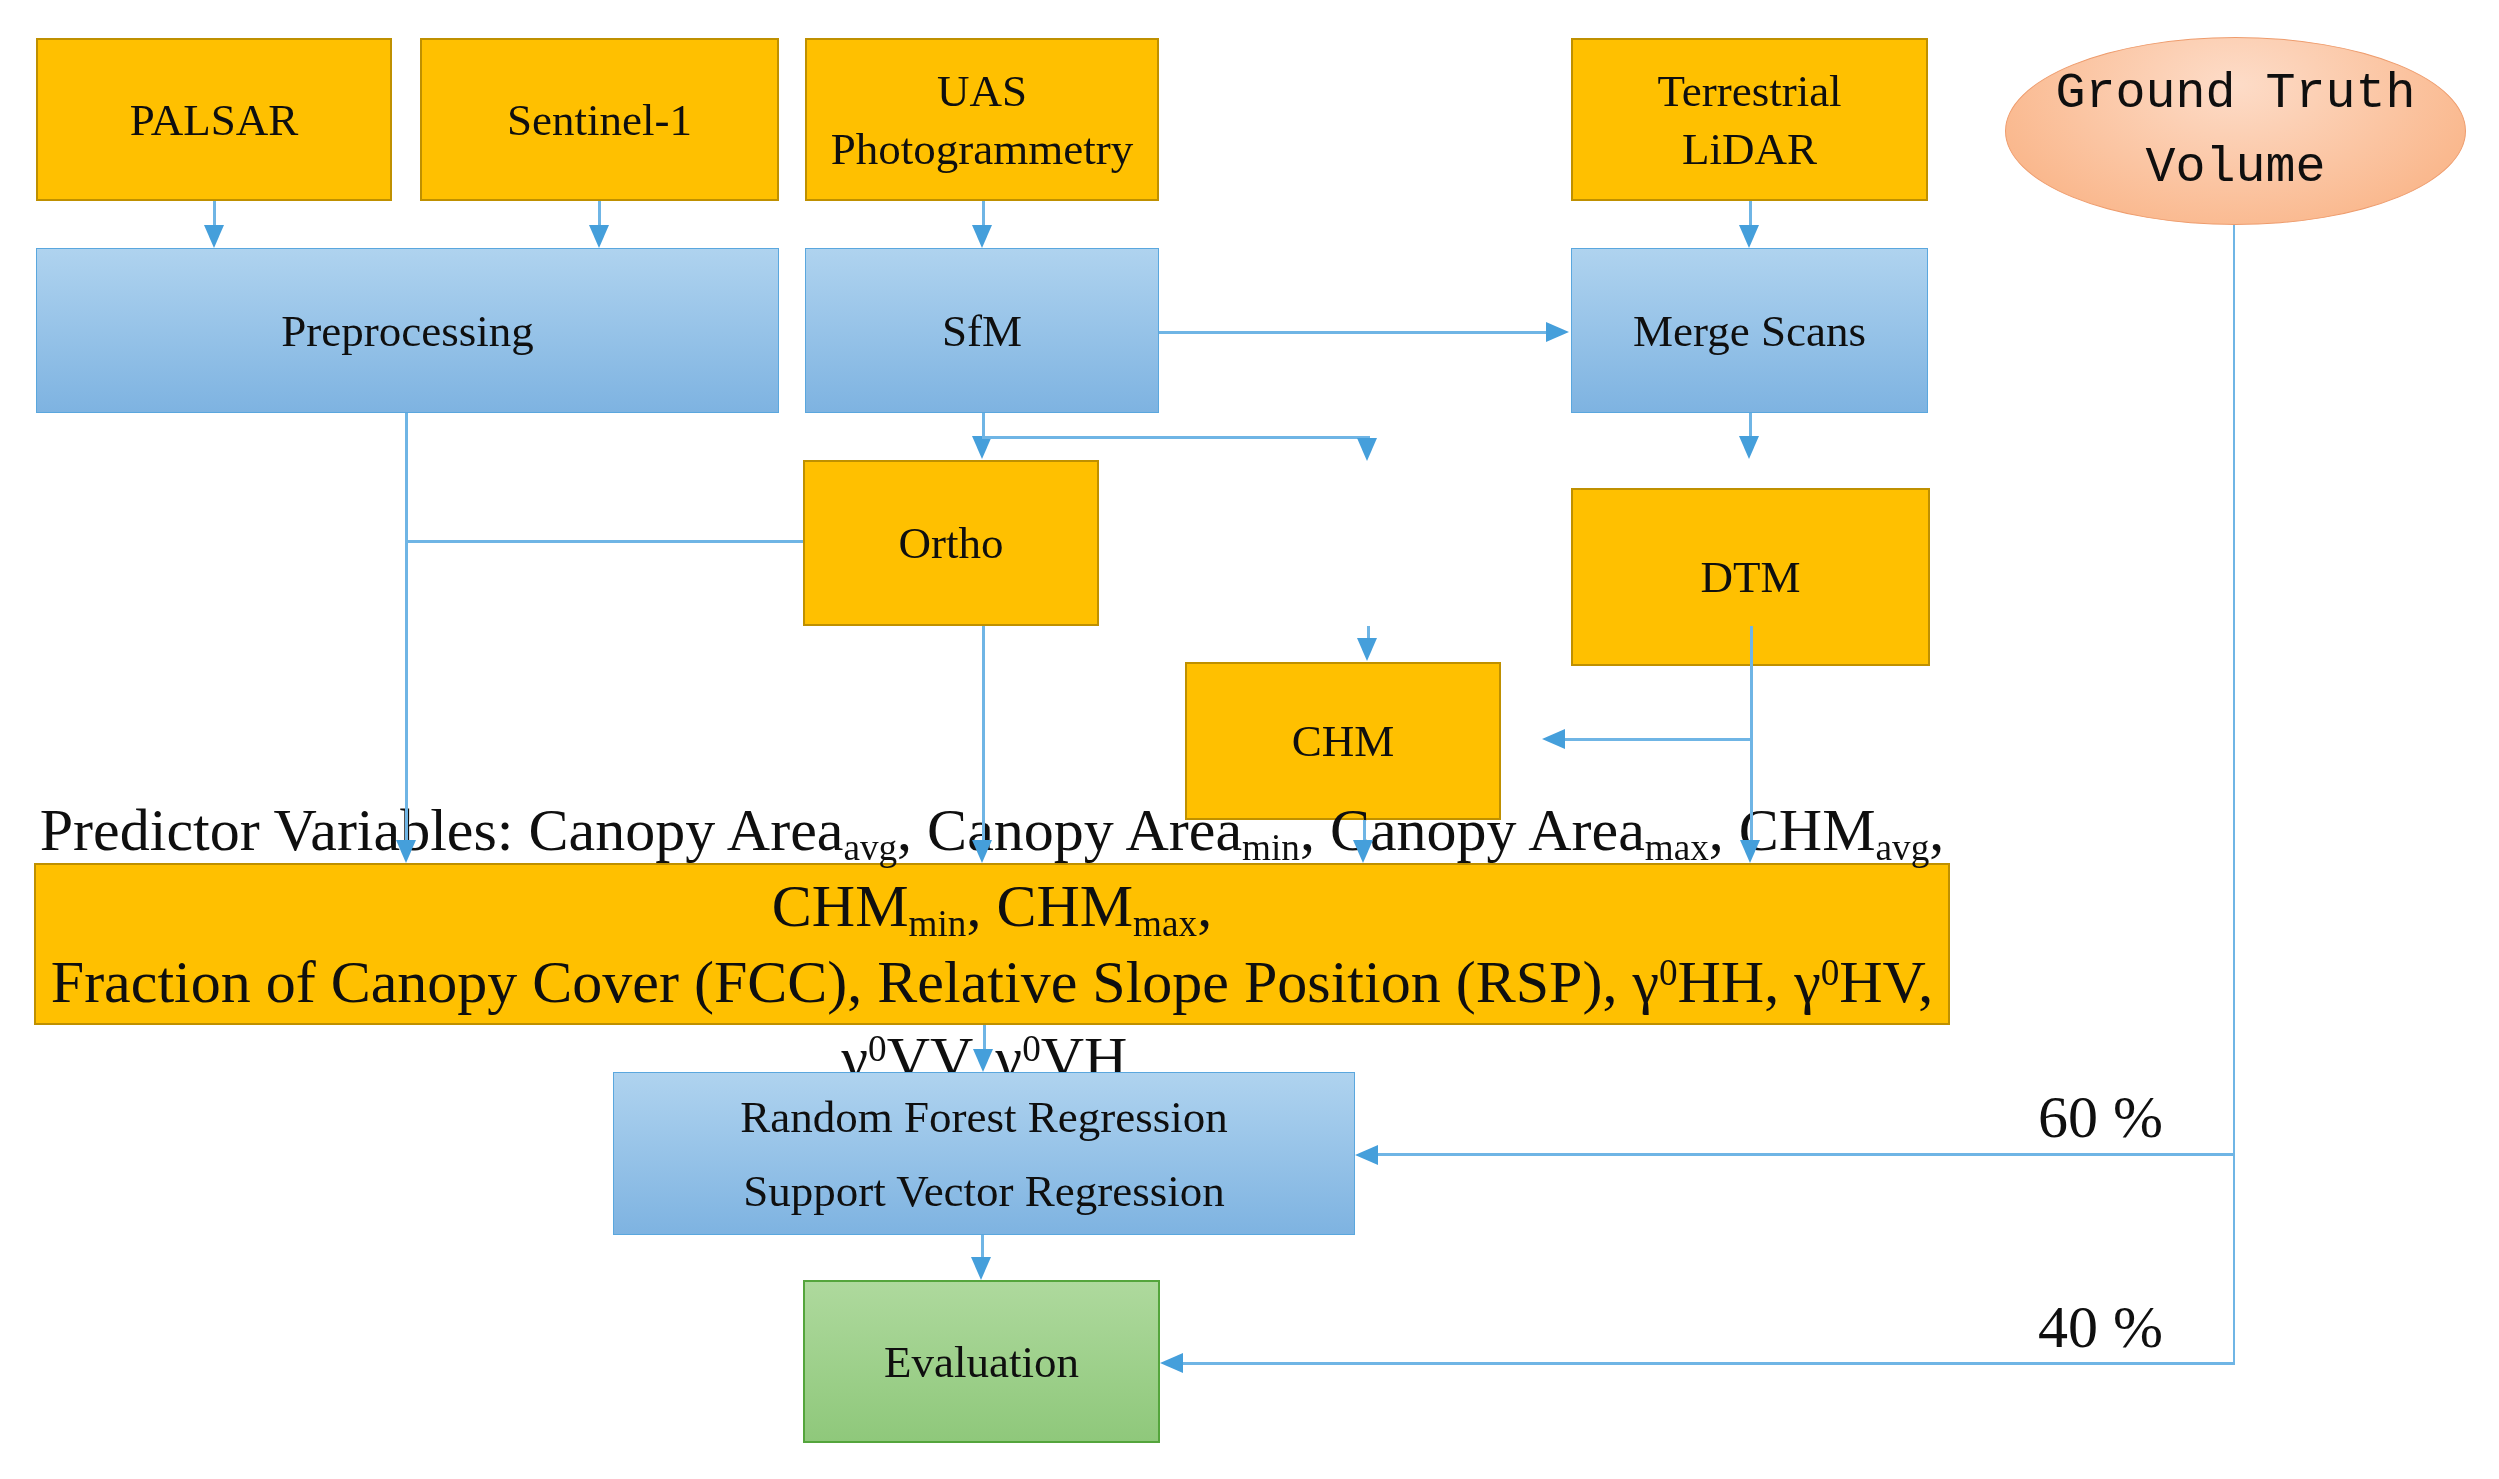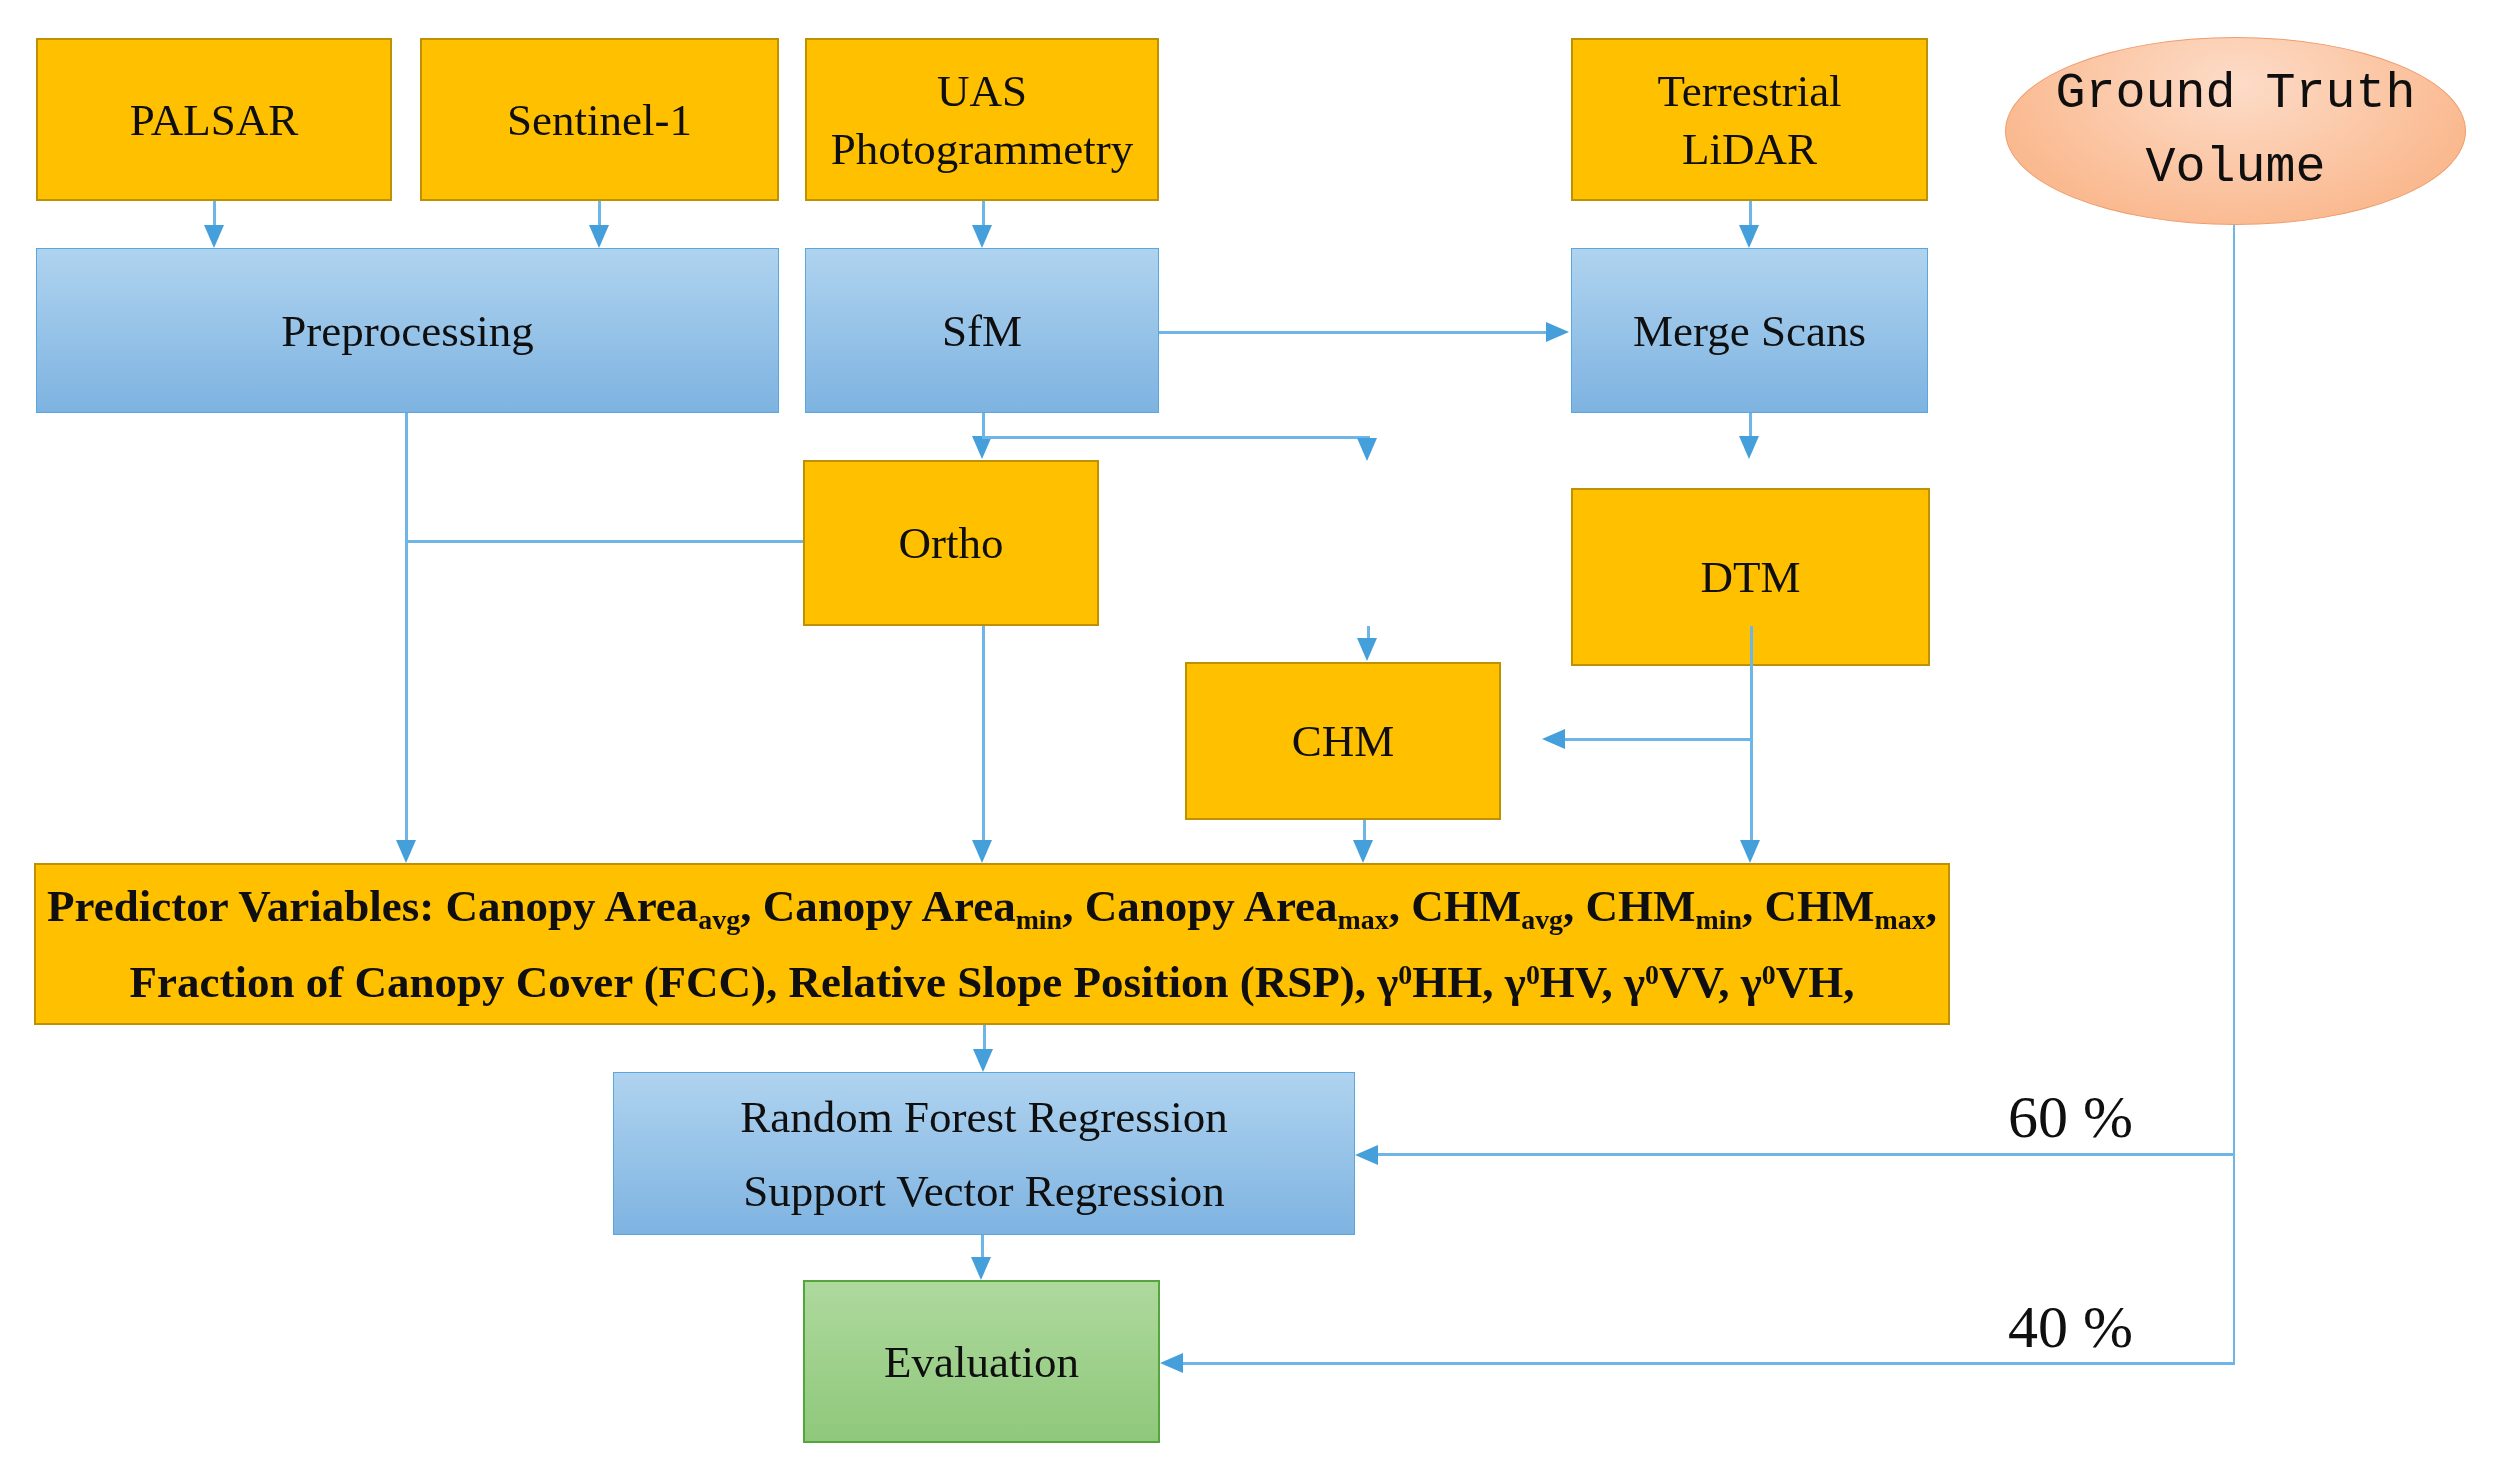--- a/index.html
+++ b/index.html
@@ -18,27 +18,27 @@
   .ellipse .lbl{white-space:pre-line;line-height:74px;font-family:Liberation Mono, monospace;}
   .vline{position:absolute;width:2.9px;background:#6FB5E5;}
   .hline{position:absolute;height:2.9px;background:#6FB5E5;}
   .thin{width:1.9px;}
   .arr-d{position:absolute;width:0;height:0;border-left:10.7px solid transparent;
          border-right:10.7px solid transparent;border-top:23px solid #459FDB;}
   .arr-r{position:absolute;width:0;height:0;border-top:10.7px solid transparent;
          border-bottom:10.7px solid transparent;border-left:23px solid #459FDB;}
   .arr-l{position:absolute;width:0;height:0;border-top:10.7px solid transparent;
          border-bottom:10.7px solid transparent;border-right:23px solid #459FDB;}
-  .predictor{flex-direction:column;font-size:45px;font-weight:bold;}
+  .predictor{flex-direction:column;font-size:60px;}
   .predictor .pline{line-height:76px;text-align:center;}
   sub,sup{font-size:62%;line-height:0;}
   sub{vertical-align:baseline;position:relative;top:0.28em;}
   sup{vertical-align:baseline;position:relative;top:-0.45em;}
   .models .lbl{line-height:74px;}
-  .pct{position:absolute;width:155px;text-align:left;font-size:60px;}
+  .pct{position:absolute;width:155px;text-align:right;font-size:60px;}
 </style>
 </head>
 <body>
 
 <div class="canvas">
 
   <div class="box orange" style="left:36px;top:38px;width:356px;height:163px">
     <span class="lbl">PALSAR</span>
   </div>
   <div class="box orange" style="left:420px;top:38px;width:359px;height:163px">

